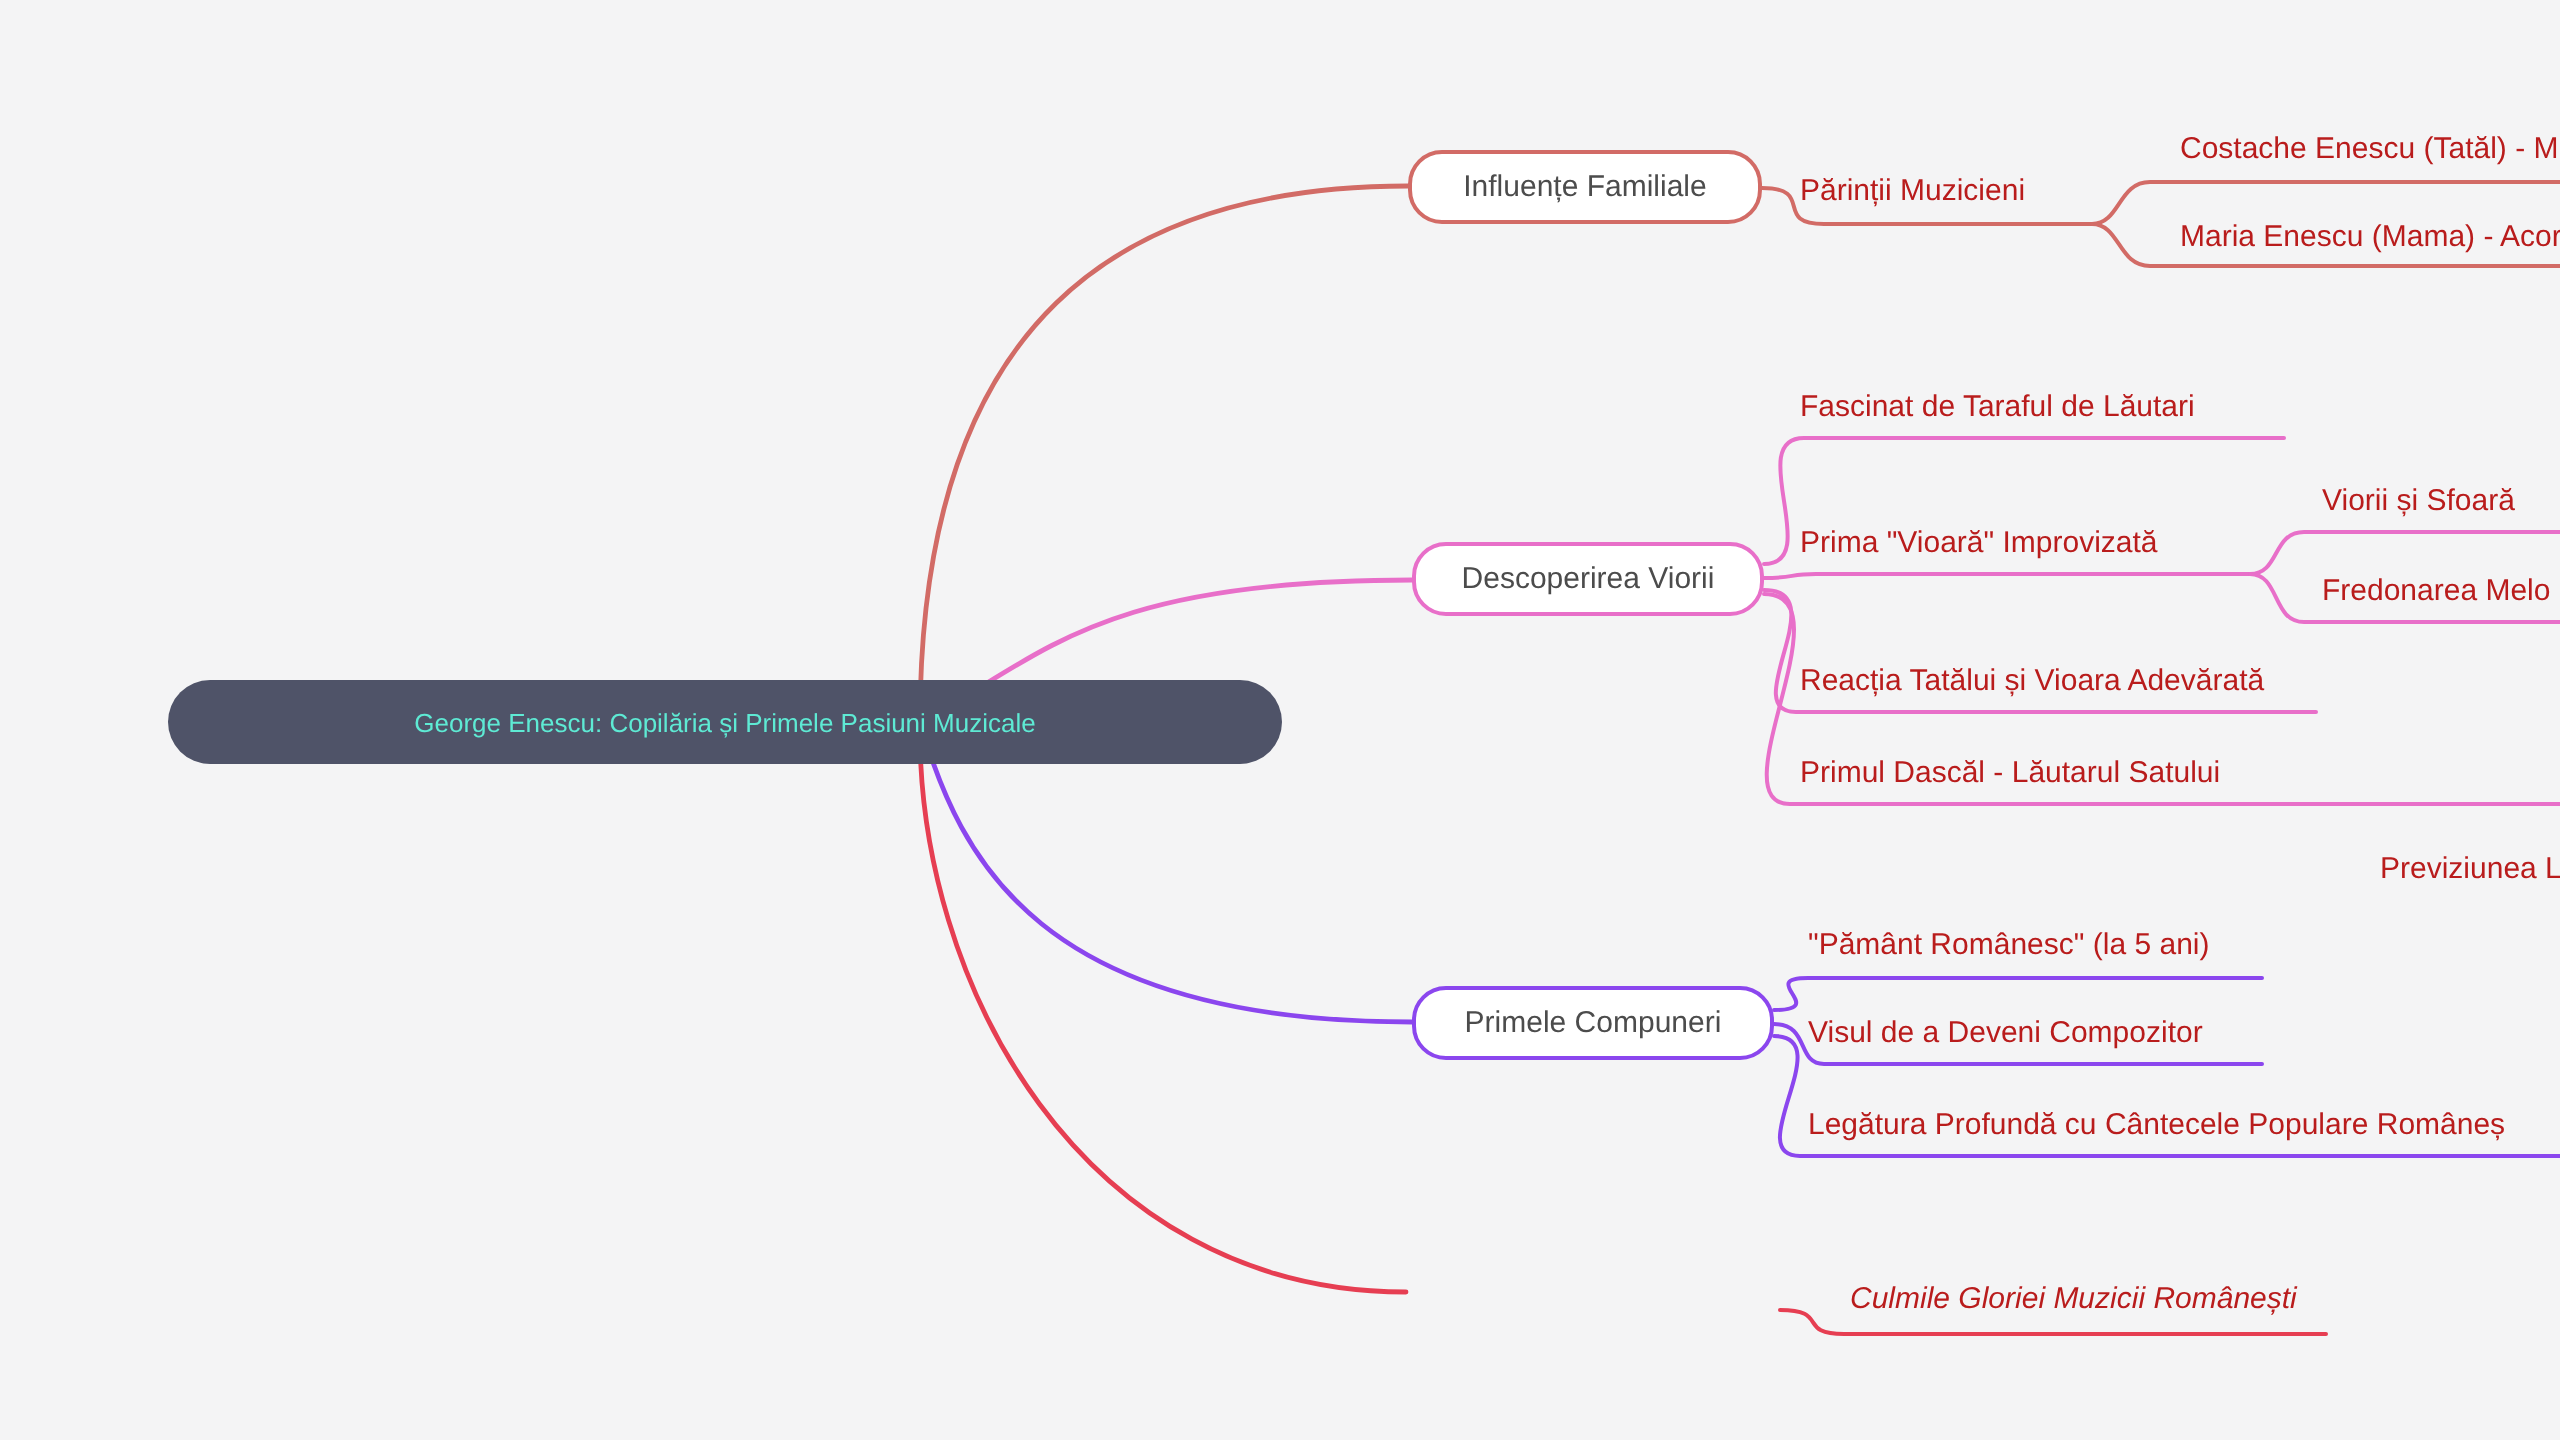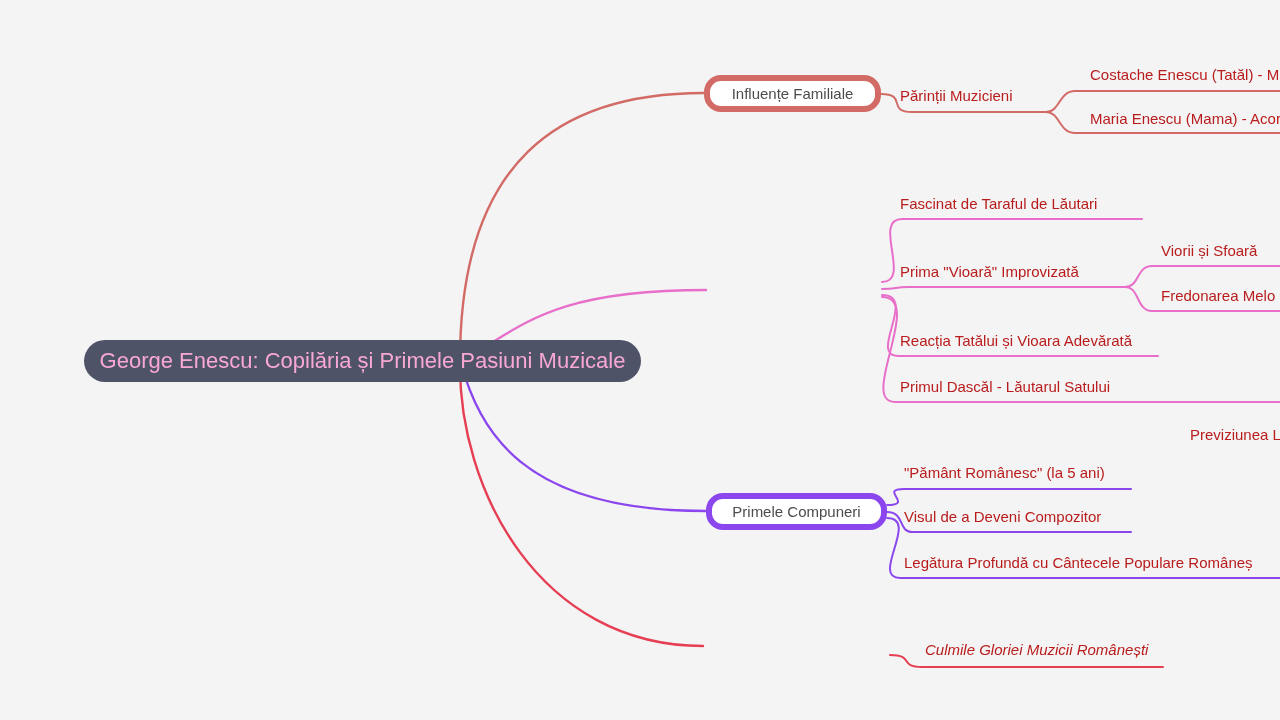--- a/index.html
+++ b/index.html
@@ -7,29 +7,29 @@
     position:relative;width:1280px;height:720px;overflow:hidden;
     background:#f4f4f5;
     font-family:"Liberation Sans","DejaVu Sans",sans-serif;
   }
   #links{position:absolute;left:0;top:0;width:1280px;height:720px;}
   #links path{fill:none;stroke-linecap:round;}
   .rootlink{stroke-width:2.4px;}
   .sublink{stroke-width:2px;}
   .node{
     position:absolute;box-sizing:border-box;height:37px;
-    background:#ffffff;border:6px solid #f97316;border-radius:17px;
+    background:#ffffff;border:2px solid #f97316;border-radius:17px;
     display:flex;align-items:center;justify-content:center;
     font-size:15px;color:#4c4c4c;white-space:nowrap;
   }
   .root{
     position:absolute;left:84px;top:340px;width:557px;height:42px;
     background:#4f5368;border-radius:21px;
     display:flex;align-items:center;justify-content:center;
-    font-size:22px;color:#f9a8d4;white-space:nowrap;
+    font-size:13px;color:#5eead4;white-space:nowrap;
   }
   .lbl{
     position:absolute;font-size:15px;color:#b91c1c;white-space:nowrap;line-height:17px;
   }
 </style>
 </head>
 <body>
 
 <div id="stage" style="background: rgb(244, 244, 245);">
 
@@ -62,20 +62,21 @@
     <g stroke="#e63e52">
       <path class="rootlink" d="M460,361 C458,490 540,646 703,646"></path>
       <path class="sublink" d="M890,655 C915,655 898,667 922,667 L1163,667"></path>
     </g>
   </svg>
 
   <div class="root" style="background: rgb(79, 83, 104);">George Enescu: Copilăria și Primele Pasiuni Muzicale</div>
 
   <div class="node" style="left: 704px; top: 75px; width: 177px; border-color: rgb(210, 107, 102);">Influențe Familiale</div>
 
+  <div class="node" style="left: 706px; top: 271px; width: 176px; border-color: rgb(232, 111, 201);">Descoperirea Viorii</div>
 
   <div class="node" style="left: 706px; top: 493px; width: 181px; border-color: rgb(139, 70, 238);">Primele Compuneri</div>
 
 
   <div class="lbl" style="left:900px;top:87px;">Părinții Muzicieni</div>
   <div class="lbl" style="left:1090px;top:66px;">Costache Enescu (Tatăl) - M</div>
   <div class="lbl" style="left:1090px;top:110px;">Maria Enescu (Mama) - Acor</div>
 
   <div class="lbl" style="left:900px;top:195px;">Fascinat de Taraful de Lăutari</div>
   <div class="lbl" style="left:900px;top:263px;">Prima "Vioară" Improvizată</div>

